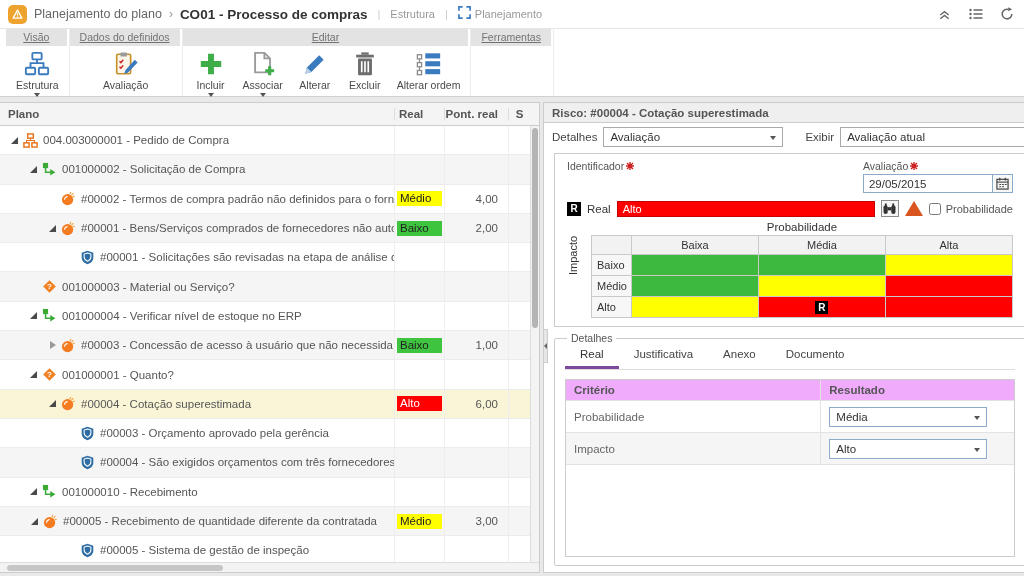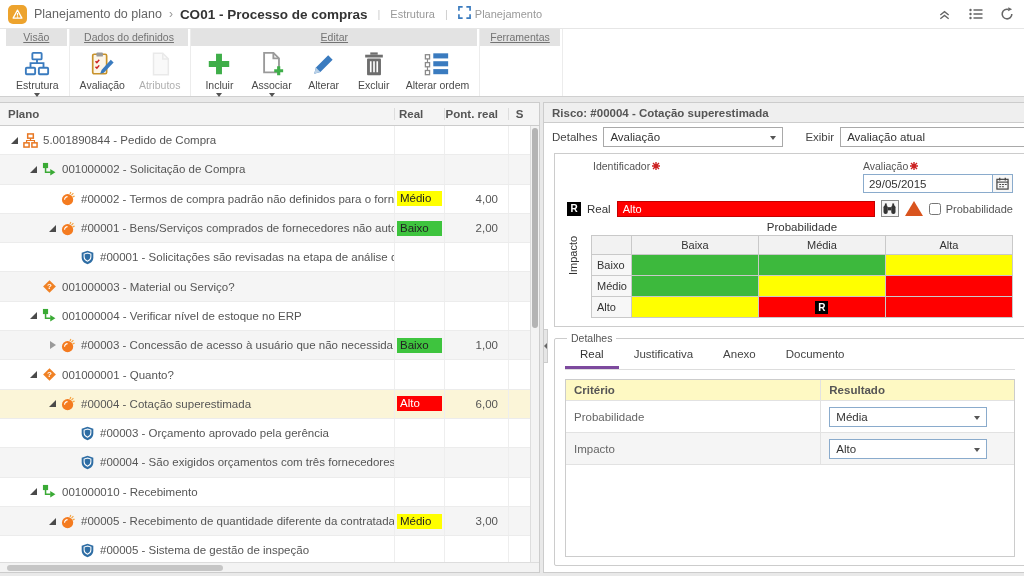--- a/index.html
+++ b/index.html
@@ -63,21 +63,21 @@
   .filters { display:flex; align-items:center; gap:6px; padding:4px 8px 3px; }
   .flabel { font-size:11.5px; color:#444; }
   .selectbox { position:relative; border:1px solid #a9a9a9; background:#fff; height:20px; display:flex; align-items:center; padding:0 20px 0 6px; font-size:11.5px; color:#333; cursor:pointer; }
   .selectbox .sb-caret { position:absolute; right:6px; top:8px; width:0; height:0; border-left:3.5px solid transparent; border-right:3.5px solid transparent; border-top:4.5px solid #555; }
   .sel-detalhes { width:180px; }
   .sel-exibir { flex:1; }
   .panel-body { flex:1; padding:3px 36px 6px 10px; position:relative; display:flex; flex-direction:column; }
 
   .assess-box { border:1px solid #ccc; padding:6px 12px 8px; position:relative; }
   .fields-row { display:flex; gap:14px; margin-bottom:7px; }
-  .field { display:flex; flex-direction:column;margin-left:26px; }
+  .field { display:flex; flex-direction:column; }
   .field-label { font-size:10.5px; color:#555; display:flex; align-items:center; gap:2px; margin-bottom:2px; }
   .tinput { height:19px; border:1px solid #8aabcc; font-size:11.5px; color:#333; padding:0 5px; font-family:"Liberation Sans",sans-serif; }
   .f-ident { flex:1; }
   .f-ident .tinput { width:100%; }
   .f-aval { width:150px; }
   .date-wrap { display:flex; }
   .date-wrap .tinput { flex:1; width:108px; border-right:none; }
   .cal-btn { width:21px; height:19px; border:1px solid #8aabcc; background:#f7f7f7; display:flex; align-items:center; justify-content:center; cursor:pointer; }
 
   .real-row { display:flex; align-items:center; gap:6px; margin-bottom:4px; }
@@ -99,21 +99,21 @@
   table.matrix td.cell { text-align:center; height:21px; }
   .cell .r-badge { width:13px; height:13px; }
 
   fieldset.detalhes { border:1px solid #ccc; border-radius:2px; margin-top:5px; padding:0 10px 8px; flex:1; display:flex; flex-direction:column; min-height:0; }
   fieldset.detalhes legend { font-size:10.5px; color:#555; padding:0 4px; margin-left:2px; }
   .tabs { display:flex; border-bottom:1px solid #ddd; margin-bottom:9px; }
   .tab { padding:4px 15px 6px; font-size:11.5px; color:#444; cursor:pointer; }
   .tab.active { border-bottom:3px solid #7d4a9e; color:#333; }
   .criteria-box { border:1px solid #ccc; flex:1; display:flex; flex-direction:column; min-height:0; }
   .cb-row { display:flex; border-bottom:1px solid #e2e2e2; }
-  .cb-row.hdr { background:#fef9c3; font-weight:bold; color:#555; font-size:11.5px; }
+  .cb-row.hdr { background:#f0abfc; font-weight:bold; color:#555; font-size:11.5px; }
   .cb-row.hdr > div { padding:4px 8px; }
   .cb-c1 { width:57%; border-right:1px solid #e2e2e2; }
   .cb-c2 { flex:1; }
   .cb-row.datarow { height:32px; align-items:center; font-size:11.5px; color:#666; }
   .cb-row.datarow.alt { background:#f5f5f5; }
   .cb-row.datarow .cb-c1 { padding:0 8px; align-self:stretch; display:flex; align-items:center; }
   .cb-row.datarow .cb-c2 { padding:0 8px; }
   .cb-row .selectbox { width:158px; border-color:#8aabcc; }
   .cb-filler { flex:1; background:#fff; }
 
@@ -195,29 +195,20 @@
           <span class="ricon">
             <svg width="26" height="26" viewBox="0 0 28 28">
               <rect x="4" y="3.5" width="15" height="21" rx="1.5" fill="#fdf6e8" stroke="#c8922a" stroke-width="1.8"></rect>
               <rect x="8" y="1.5" width="7" height="4.5" rx="1" fill="#9a9a9a"></rect>
               <path d="M7 11l1.5 1.5L11 9.5M7 17l1.5 1.5L11 15.5" fill="none" stroke="#cc2222" stroke-width="1.6"></path>
               <path d="M13.5 20.5L23.5 9.5l3 3L16 23.5l-4 1z" fill="#3a7bbf"></path>
             </svg>
           </span>
           <span class="rlabel">Avaliação</span>
         </div>
-        <div class="rbtn disabled">
-          <span class="ricon">
-            <svg width="26" height="26" viewBox="0 0 28 28">
-              <path d="M7 2.5h10l6 6v17H7z" fill="#f2f2f2" stroke="#cfcfcf" stroke-width="1.6"></path>
-              <path d="M17 2.5v6h6" fill="none" stroke="#cfcfcf" stroke-width="1.6"></path>
-            </svg>
-          </span>
-          <span class="rlabel">Atributos</span>
-        </div>
       </div>
     </div>
     <div class="rgroup">
       <div class="rgroup-label">Editar</div>
       <div class="rgroup-btns">
         <div class="rbtn">
           <span class="ricon">
             <svg width="26" height="26" viewBox="0 0 28 28">
               <path d="M10.8 3h6.4v7.8H25v6.4h-7.8V25h-6.4v-7.8H3v-6.4h7.8z" fill="#3fae49"></path>
             </svg>
@@ -291,21 +282,21 @@
           <div class="c-plano" style="padding-left: 8px;">
             <span class="expander">
               <span class="exp-open"></span>
             </span>
             <span class="node-icon"><svg width="15" height="15" viewBox="0 0 16 16">
                 <rect x="5" y="1" width="6" height="4.5" fill="#fff" stroke="#e87722" stroke-width="1.6"></rect>
                 <rect x="1" y="10.5" width="5.5" height="4.5" fill="#fff" stroke="#e87722" stroke-width="1.6"></rect>
                 <rect x="9.5" y="10.5" width="5.5" height="4.5" fill="#fff" stroke="#e87722" stroke-width="1.6"></rect>
                 <path d="M8 5.5v2.5M3.8 10.5V8h8.4v2.5" fill="none" stroke="#e87722" stroke-width="1.3"></path>
               </svg></span>
-            <span>5.001890844 - Pedido de Compra</span>
+            <span>004.003000001 - Pedido de Compra</span>
           </div>
           <div class="c-real"></div>
           <div class="c-pont"></div>
           <div class="c-s"></div>
         </div>
         <div class="trow alt">
           <div class="c-plano" style="padding-left: 27px; text-align: center;">
             <span class="expander">
               <span class="exp-open"></span>
             </span>
@@ -483,21 +474,21 @@
                 <path d="M3.8 6.5v4.5h5.5" fill="none" stroke="#3aaa35" stroke-width="1.6"></path>
                 <path d="M8.8 7.5l5.5 3.5-5.5 3.5z" fill="#3aaa35"></path>
               </svg></span>
             <span>001000010 - Recebimento</span>
           </div>
           <div class="c-real"></div>
           <div class="c-pont"></div>
           <div class="c-s"></div>
         </div>
         <div class="trow alt">
-          <div class="c-plano" style="padding-left: 46px;">
+          <div class="c-plano" style="padding-left: 28px;">
             <span class="expander">
               <span class="exp-open"></span>
             </span>
             <span class="node-icon"><svg width="15" height="15" viewBox="0 0 16 16">
                 <circle cx="7" cy="9.2" r="6" fill="#f47b20"></circle>
                 <path d="M11.2 4.4l2-2.1M12.3 6.3l2.2-.9M9.6 3.2l.9-2.2" stroke="#f4a646" stroke-width="1.3" fill="none"></path>
                 <path d="M3.8 9.2a3.2 3.2 0 0 1 3.2-3.2" stroke="#fff" stroke-width="1.2" fill="none"></path>
               </svg></span>
             <span>#00005 - Recebimento de quantidade diferente da contratada</span>
           </div>

